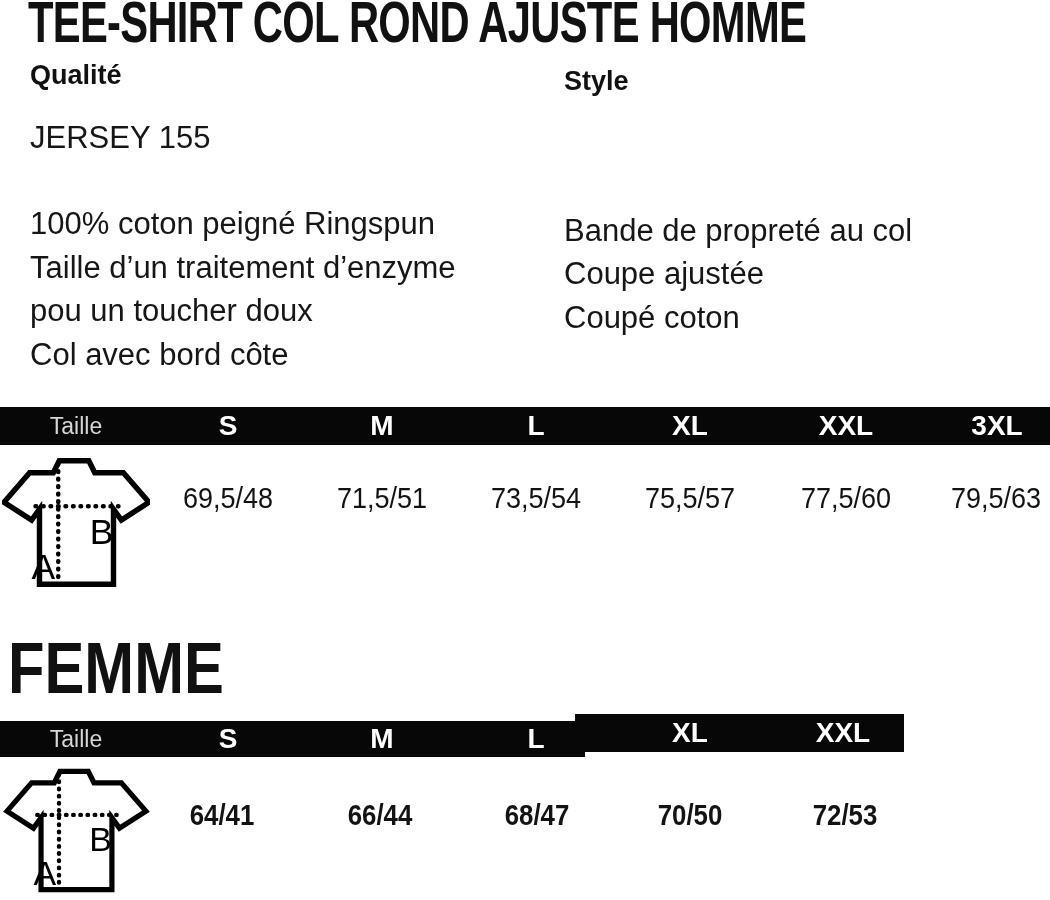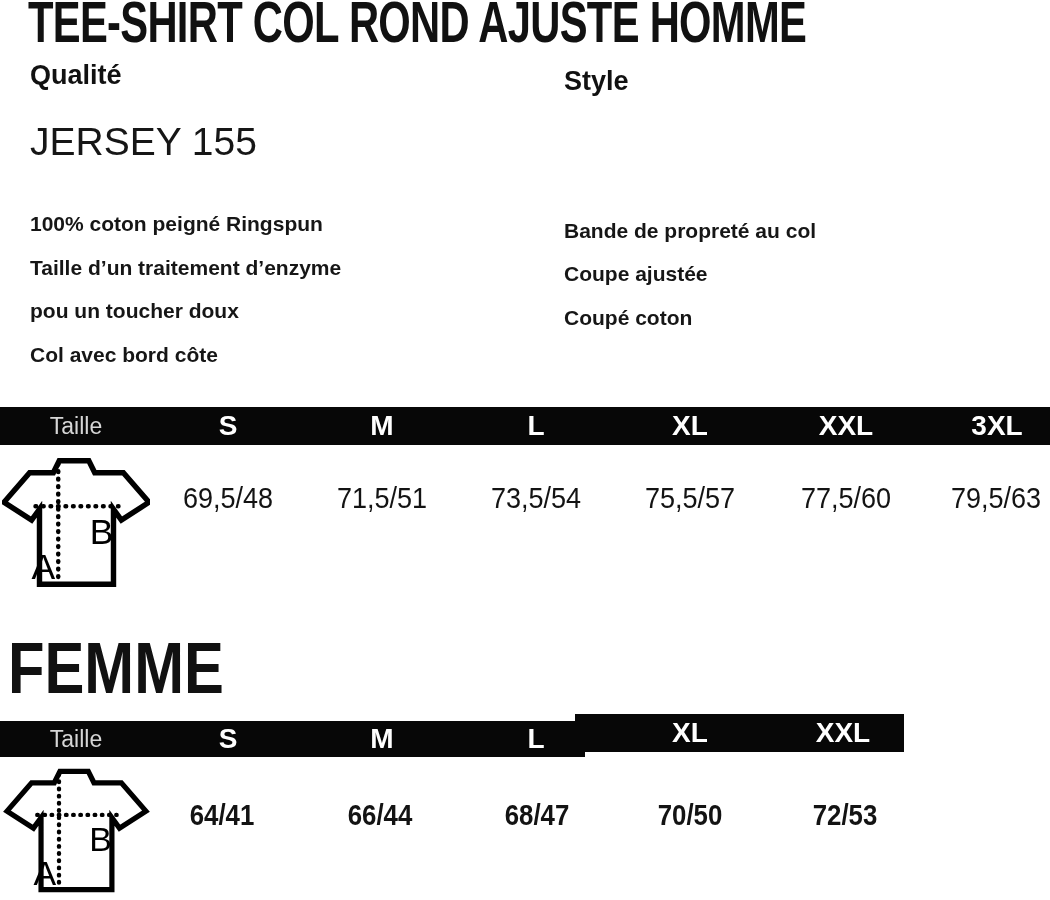--- a/index.html
+++ b/index.html
@@ -9,22 +9,22 @@
     font-family:"Liberation Sans", sans-serif; color:#151515; overflow:hidden;
   }
   .title {
     position:absolute; left:28px; top:-9px; font-size:58px; line-height:62px;
     font-weight:700; letter-spacing:-1px; transform:scaleX(0.72);
     transform-origin:left top; white-space:nowrap; color:#111;
   }
   .col-heading { position:absolute; font-size:27px; font-weight:700; color:#111; }
   .q-head { left:30px; top:60px; }
   .s-head { left:564px; top:66px; }
-  .fabric { position:absolute; left:30px; top:120px; font-size:39px; font-weight:400; color:#161616; }
-  .para { position:absolute; font-size:21px; font-weight:700; color:#161616; }
+  .fabric { position:absolute; left:30px; top:120px; font-size:31px; font-weight:400; color:#161616; }
+  .para { position:absolute; font-size:31px; font-weight:400; color:#161616; }
   .q-para { left:30px; top:202px; line-height:43.5px; }
   .s-para { left:564px; top:209px; line-height:43.3px; }
   .bar { position:absolute; background:#070707; }
   .men-bar { left:0; top:407px; width:1050px; height:38px; }
   .women-bar-left  { left:0; top:721px; width:585px; height:36px; }
   .women-bar-right { left:575px; top:714px; width:329px; height:38px; }
   .cell { position:absolute; transform:translateX(-50%); white-space:nowrap; text-align:center; }
   .size-label { color:#ffffff; font-size:28px; font-weight:600; line-height:38px; top:407px; }
   .taille-label { color:#d6d6d6; font-size:23px; font-weight:400; line-height:38px; top:407px; }
   .w-size-label { color:#ffffff; font-size:28px; font-weight:600; line-height:36px; top:721px; }

